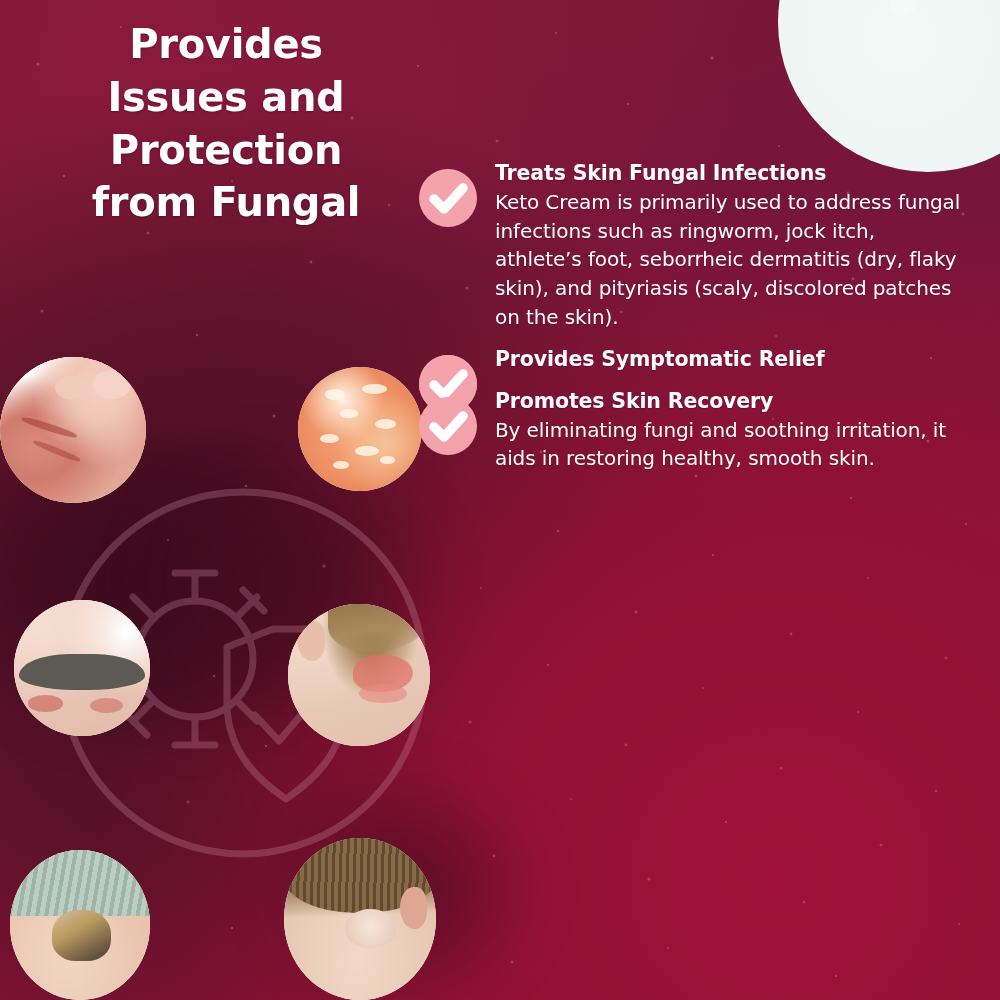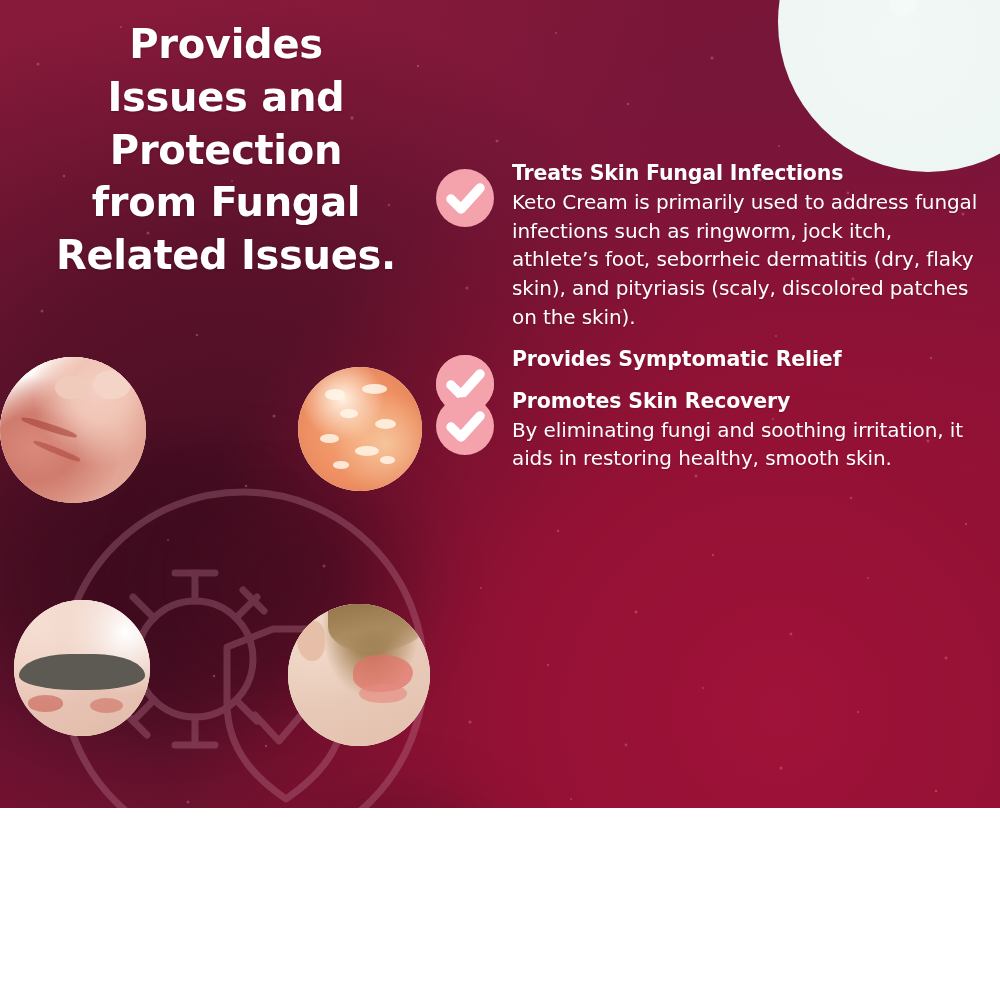--- a/index.html
+++ b/index.html
@@ -8,21 +8,21 @@
   html, body {
     width: 1000px;
     height: 1000px;
     overflow: hidden;
     font-family: "Liberation Sans", sans-serif;
   }
 
   .poster {
     position: relative;
     width: 1000px;
-    height: 808px;
+    height: 1000px;
     overflow: hidden;
     background: #7d1836;
   }
 
   
   .bg-base {
     position: absolute; inset: 0;
     background:
       radial-gradient(circle at 78% 88%, #a01239 0%, #931134 26%, rgba(147,17,52,0) 58%),
       radial-gradient(circle at 22% 62%, #4a0f24 0%, #581129 24%, rgba(88,17,41,0) 55%),
@@ -187,21 +187,21 @@
     background: repeating-linear-gradient(92deg,#5f4a30 0px,#5f4a30 3px,#856a45 3px,#856a45 7px);
     border-radius: 0 0 48% 48%;
   }
   .ph6 .scale { position:absolute; left:40%; top:44%; width:34%; height:24%; border-radius:50%;
     background: radial-gradient(circle at 50% 45%, #f7e6dc 0%, #ecd2c4 60%, #dfbfae 100%); }
   .ph6 .earr { position:absolute; left:76%; top:30%; width:18%; height:26%; border-radius:52% 44% 46% 54%; background:#dfa791; }
 
   
   .benefits {
     position: absolute;
-    left: 436px; top: 160px;
+    left: 419px; top: 160px;
     width: 548px;
   }
   .benefit { position: relative; }
   .benefit + .benefit { margin-top: 14px; }
 
   .check-badge {
     position: absolute;
     left: 0; top: 9px;
     width: 58px; height: 58px;
     border-radius: 50%;
@@ -339,21 +339,20 @@
       <path d="M216 142 L288 142 L288 216 C288 268 252 296 229 312 C206 296 170 268 170 216 L170 160 Z"></path>
       <polyline points="198,228 222,254 268,200"></polyline>
     </g>
   </svg>
 
   <div class="headline">
     <span class="hl-line">Provides</span>
     <span class="hl-line">Issues and</span>
     <span class="hl-line">Protection</span>
     <span class="hl-line">from Fungal</span>
-    <span class="hl-line">Related Issues.</span>
   </div>
 
   <div class="photo ph1">
     <div class="ph-inner">
       <div class="nail-a"></div>
       <div class="nail-b"></div>
       <div class="crack-a"></div>
       <div class="crack-b"></div>
     </div>
   </div>

